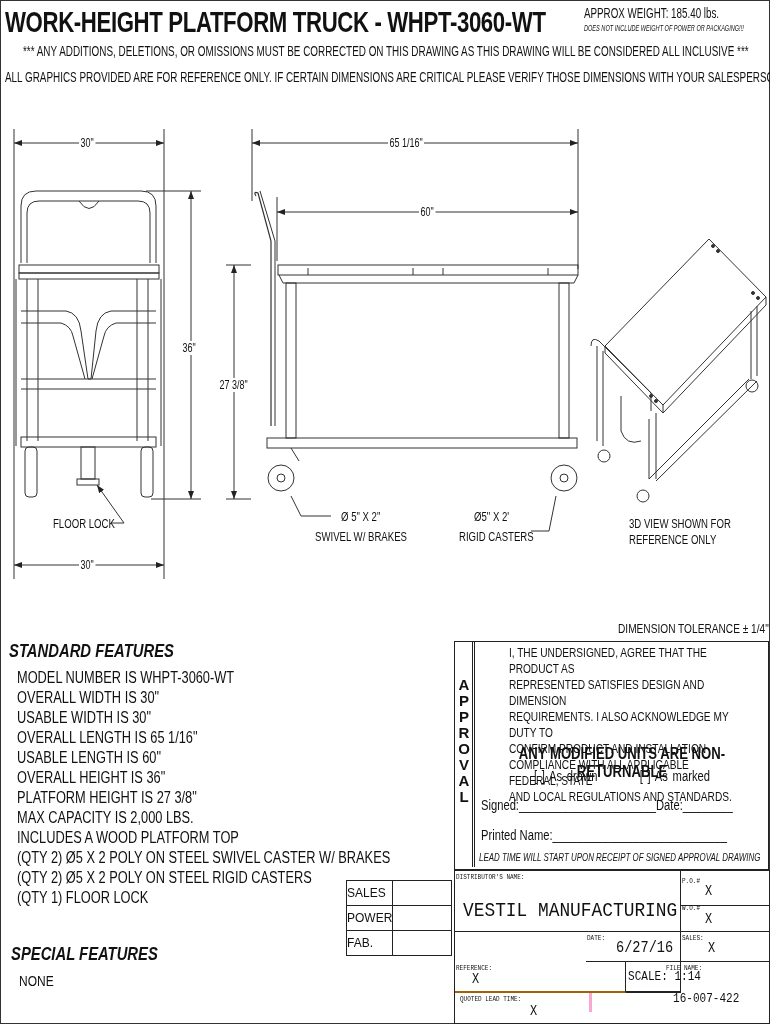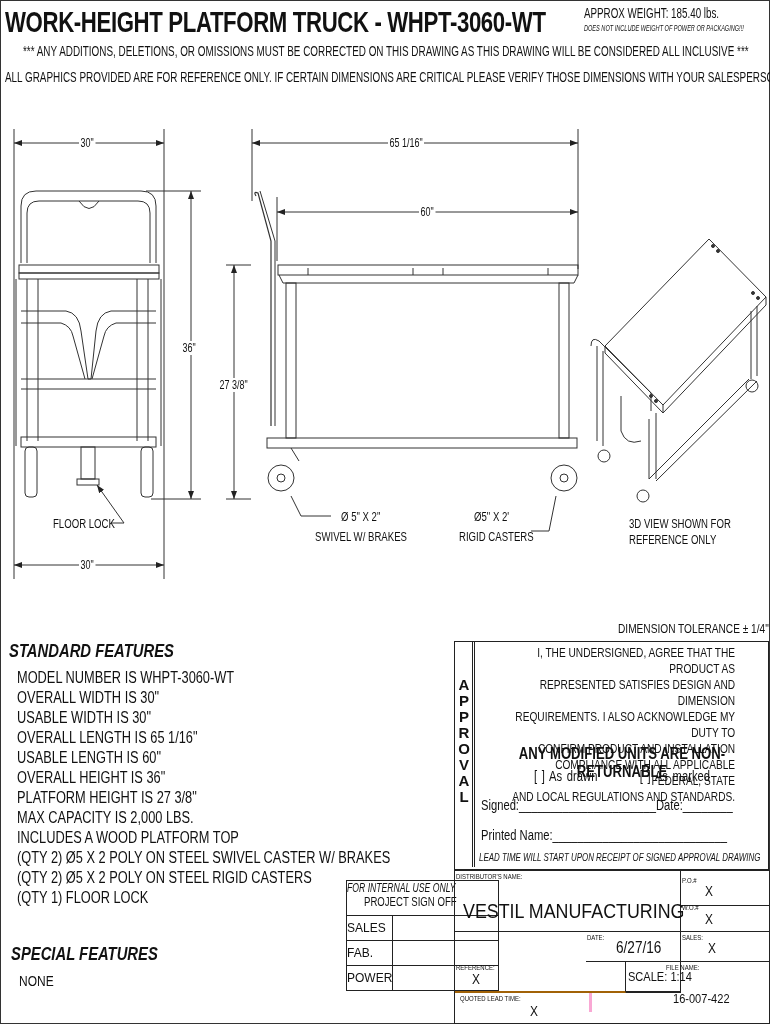--- a/index.html
+++ b/index.html
@@ -28,21 +28,21 @@
   .feat-list { left: 16px; top: 667px; font-size: 16px; line-height: 20px; }
   .feat-list div { transform: scaleX(0.8); transform-origin: 0 0; white-space: nowrap; }
   .spec-head { left: 10px; top: 942px; font-size: 19px; font-weight: bold; font-style: italic; transform: scaleX(0.78); }
   .spec-val { left: 18px; top: 971px; font-size: 15px; transform: scaleX(0.8); }
 
   
   .approval { left: 453px; top: 640px; width: 313px; height: 227px; border: 1px solid #222; }
   .approval-col { position: absolute; left: 0; top: 0; width: 17px; height: 225px; border-right: 3px double #222; }
   .approval-letters { position: absolute; left: 3px; top: 35px; font-size: 15px; font-weight: bold; line-height: 16px; width: 12px; text-align: center; }
   .approval-body { position: absolute; left: 22px; top: 0; width: 290px; height: 225px; }
-  .appr-text { position: absolute; left: 0; top: 3px; width: 290px; text-align: right; font-size: 13px; line-height: 16px; }
+  .appr-text { position: absolute; left: 0; top: 3px; width: 290px; text-align: left; font-size: 13px; line-height: 16px; }
   .appr-text div { transform: scaleX(0.78); }
   .nonret { position: absolute; left: 0; top: 103px; width: 290px; text-align: center; font-size: 16px; font-weight: bold; transform: scaleX(0.82); }
   .choices { position: absolute; left: 0; top: 126px; width: 290px; text-align: center; font-size: 14px; transform: scaleX(0.8); word-spacing: 2px; }
   .signed { position: absolute; left: 4px; top: 155px; font-size: 14px; transform: scaleX(0.8); }
   .printed { position: absolute; left: 4px; top: 185px; font-size: 14px; transform: scaleX(0.8); }
   .lead { position: absolute; left: 2px; top: 209px; font-size: 11px; font-style: italic; transform: scaleX(0.72); }
 
   
   table.tb { position: absolute; border-collapse: collapse; }
   table.tb td { border: 1px solid #222; vertical-align: top; padding: 0; position: relative; }
@@ -216,42 +216,36 @@
         <span>[  ] As marked</span>
       </div>
       <div class="signed cond"><span>Signed:</span><span>______________________</span><span>Date:</span><span>________</span></div>
       <div class="printed cond"><span>Printed Name:</span><span>____________________________</span></div>
       <div class="lead cond">LEAD TIME WILL START UPON RECEIPT OF SIGNED APPROVAL DRAWING</div>
     </div>
   </div>
 
   <table class="tb internal">
     <tbody>
-        <tr>
-          <td colspan="2" class="hdr">
-      <div class="it cond" style="transform:scaleX(0.72);">FOR INTERNAL USE ONLY</div><br>
-      <div class="cond" style="transform:scaleX(0.8);margin-top:-14px;">PROJECT SIGN OFF</div>
-    </td>
+    <tr>
+          <td class="k">SALES</td>
+          <td></td>
         </tr>
     <tr>
-          <td class="k">SALES</td>
+          <td class="k">POWER</td>
           <td></td>
         </tr>
     <tr>
           <td class="k">FAB.</td>
           <td></td>
         </tr>
-    <tr>
-          <td class="k">POWER</td>
-          <td></td>
-        </tr>
   </tbody>
     </table>
 
-  <div class="abs" style="left:453px;top:869px;width:314px;height:152px;border:1px solid #222;">
+  <div class="abs" style="left:453px;top:869px;width:314px;height:152px;border:1px solid #222;font-family:Liberation Mono, monospace;">
 
     <div class="abs" style="left:0;top:0;width:225px;height:60px;border-right:1px solid #222;border-bottom:1px solid #222;">
       <span class="lbl">DISTRIBUTOR'S NAME:</span>
       <span class="val" style="left:8px;top:28px;font-size:21px;">VESTIL MANUFACTURING</span>
     </div>
     <div class="abs" style="left:226px;top:4px;width:88px;height:30px;border-bottom:1px solid #222;">
       <span class="lbl">P.O.#</span>
       <span class="val" style="left:24px;top:8px;">X</span>
     </div>
     <div class="abs" style="left:226px;top:31px;width:88px;height:29px;border-bottom:1px solid #222;">

